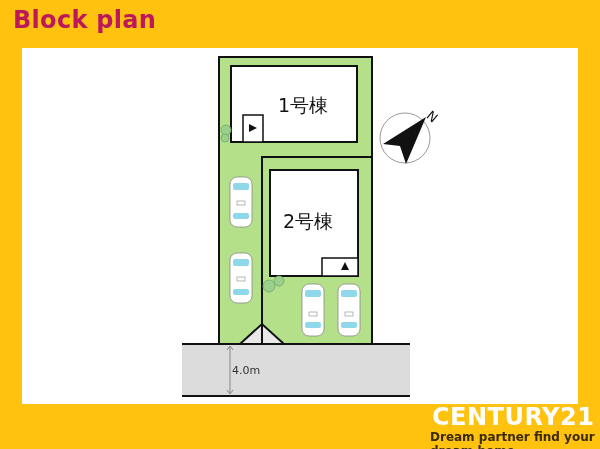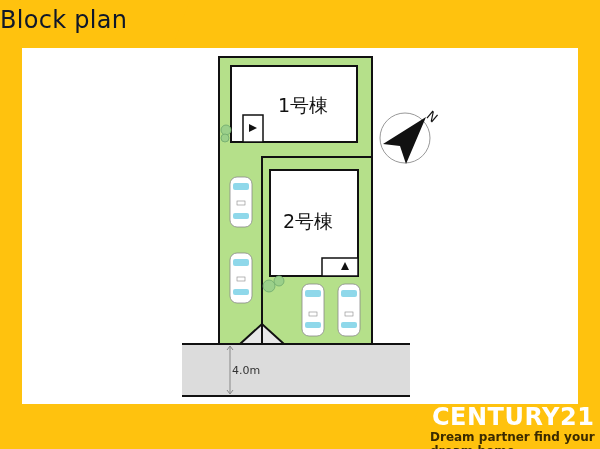--- a/index.html
+++ b/index.html
@@ -1,19 +1,19 @@
 <!DOCTYPE html>
 <html><head>
 <meta charset="utf-8">
 <style>
   html, body { margin:0; padding:0; }
   body { width:600px; height:449px; position:relative; overflow:hidden; background:#FFC20E; font-family:"DejaVu Sans", sans-serif; }
   .panel { position:absolute; left:22px; top:48px; width:556px; height:356px; background:#fff; }
   .title-tab { position:absolute; left:0; top:0; width:190px; height:48px; }
-  .title-text { position:absolute; left:0; top:6px; font-family:"DejaVu Sans", sans-serif; font-weight:normal; font-size:24px; color:#0f172a; letter-spacing:0.3px; }
+  .title-text { position:absolute; left:13px; top:6px; font-family:"DejaVu Sans", sans-serif; font-weight:bold; font-size:24px; color:#be185d; letter-spacing:0.3px; }
   .brand-tab { position:absolute; left:405px; top:404px; width:195px; height:45px; }
   .brand-name { position:absolute; left:432px; top:403px; font-family:"DejaVu Sans", sans-serif; font-weight:bold; font-size:24px; color:#fff; letter-spacing:0.5px; }
   .brand-tag { position:absolute; left:430px; top:430px; font-family:"DejaVu Sans", sans-serif; font-weight:bold; font-size:12px; color:#3a2a00; }
   svg.plan { position:absolute; left:0; top:0; }
   .lbl { font-family:"DejaVu Sans", sans-serif; }
 </style>
 </head>
 <body>
 
 <div class="panel"></div>

